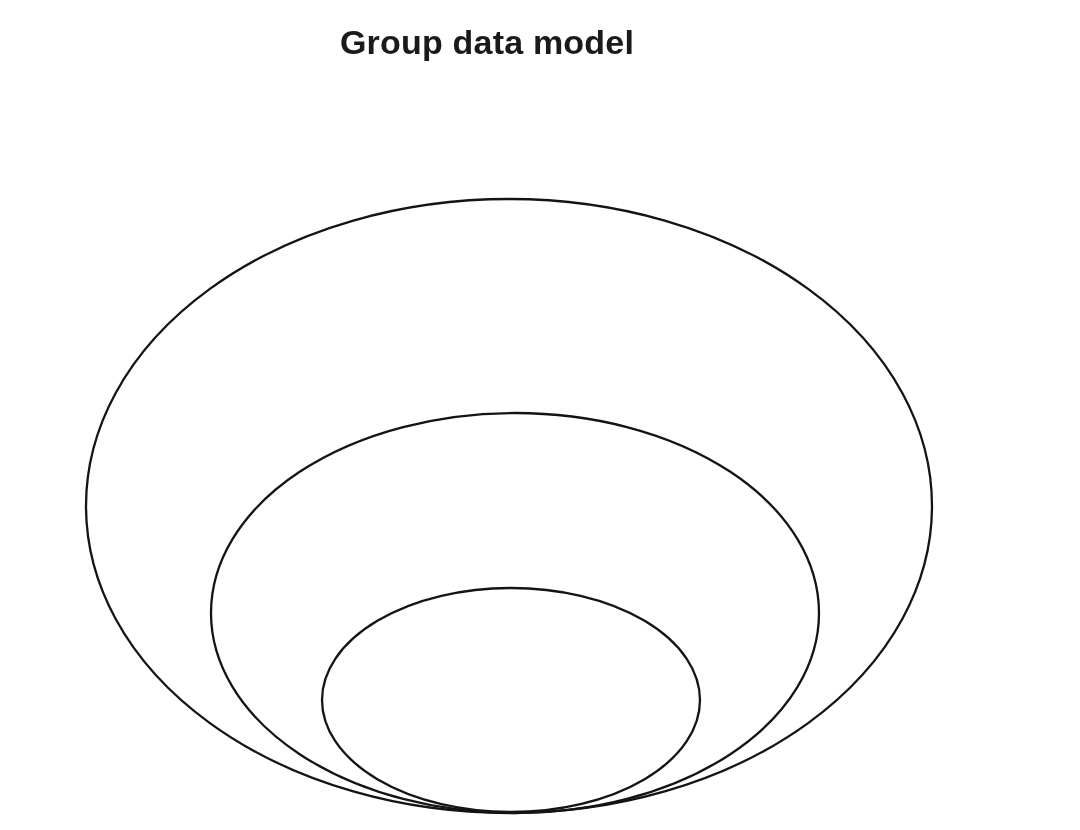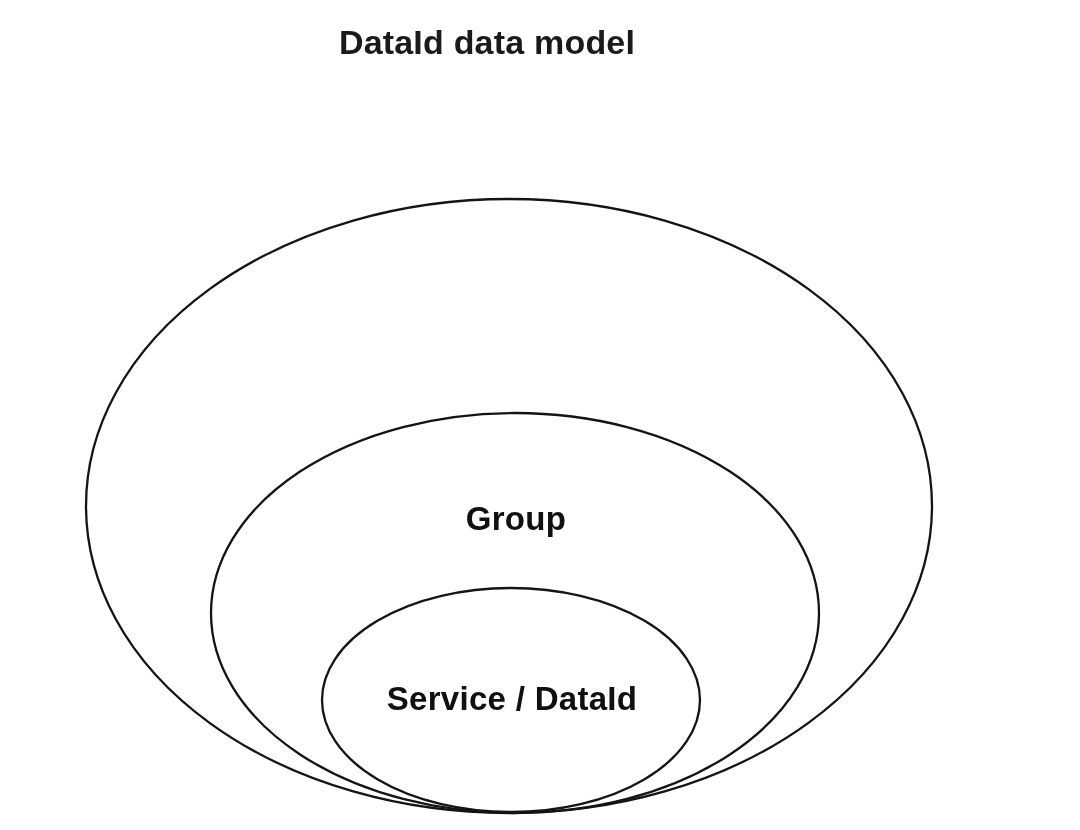--- a/index.html
+++ b/index.html
@@ -81,26 +81,24 @@
     top: 682px;
     font-size: 33px;
     letter-spacing: 0.3px;
   }
 </style>
 </head>
 <body>
 
 <div id="canvas" style="background: rgb(255, 255, 255);">
 
-  <div id="diagram-title"><span id="diagram-title-inner">DataId data model</span></div>
+  <div id="diagram-title"><span id="diagram-title-inner">Group data model</span></div>
 
   <svg id="venn-svg" viewBox="0 0 1080 830">
     <ellipse class="ring" id="ellipse-namespace" cx="509" cy="506" rx="423" ry="307" style="stroke: rgb(20, 20, 20);"></ellipse>
     <ellipse class="ring" id="ellipse-group" cx="515" cy="613" rx="304" ry="200" style="stroke: rgb(20, 20, 20);"></ellipse>
     <ellipse class="ring" id="ellipse-service" cx="511" cy="700" rx="189" ry="112" style="stroke: rgb(20, 20, 20);"></ellipse>
   </svg>
 
 
-  <div class="ring-label" id="label-group">Group</div>
 
-  <div class="ring-label" id="label-service">Service / DataId</div>
 
 </div>
 
 </body></html>

